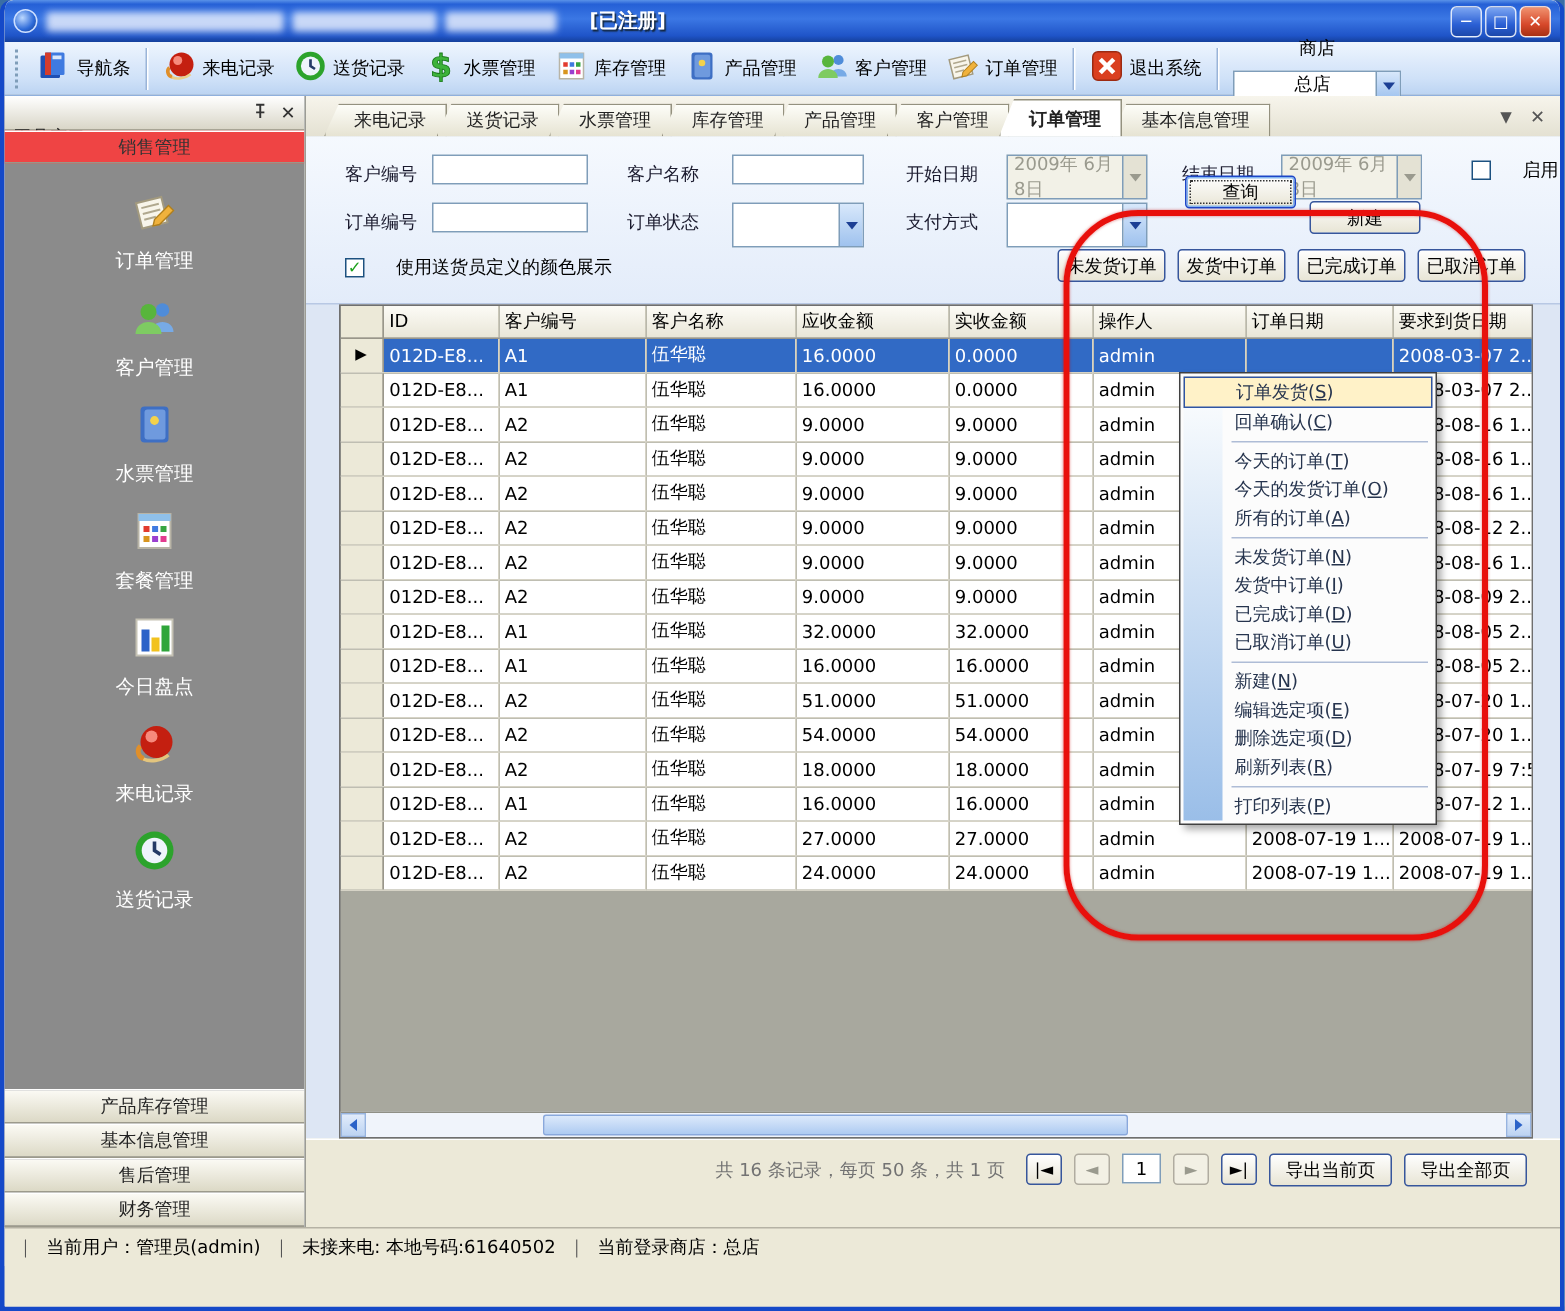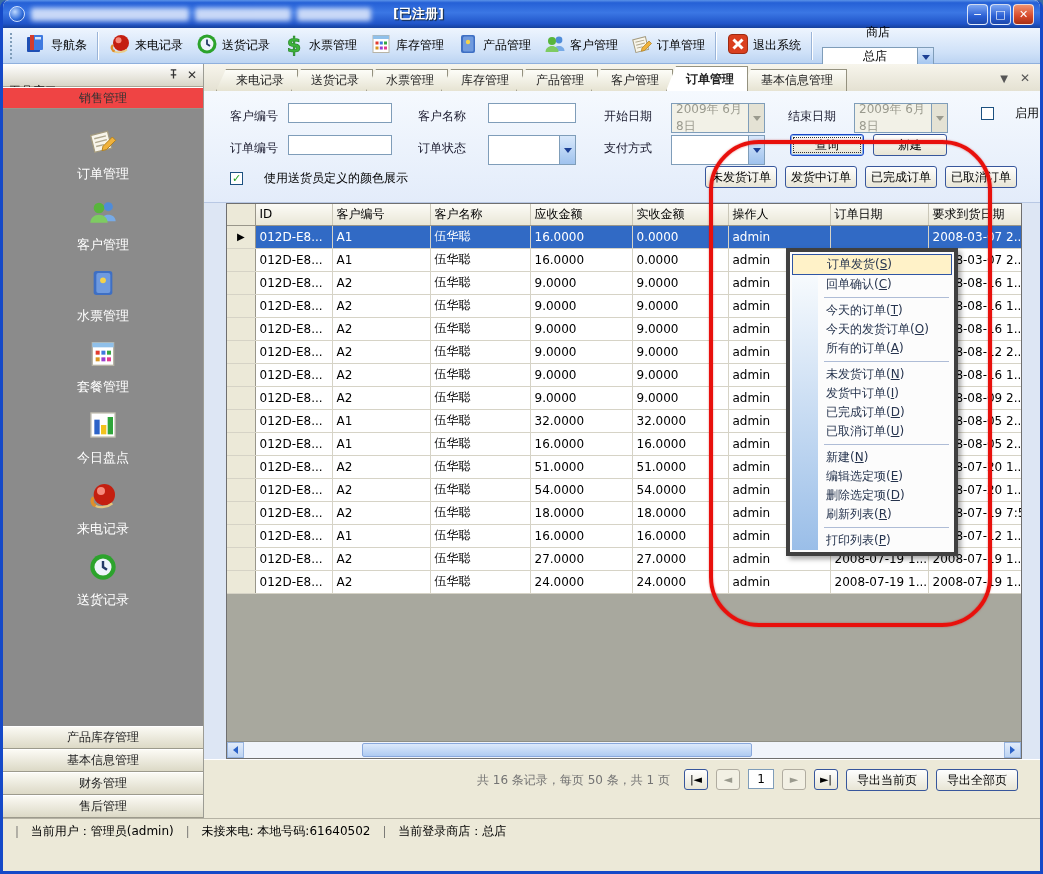--- a/index.html
+++ b/index.html
@@ -124,21 +124,21 @@
   .pg-page { width:26px; height:20px; border:1px solid #7f9db9; background:#fff; text-align:center; line-height:18px; }
   .pg-exp { padding:0 10px; }
 
   
   .statusbar { height:26px; background:#ece9d8; border-top:1px solid #b5b2a4; display:flex; align-items:center;
     padding:0 8px; gap:8px; white-space:nowrap; overflow:hidden; }
   .sb-sep { color:#555; }
 
   
   .ctxmenu { position:absolute; left:783px; top:248px; width:172px; background:#fcfcfc;
-    border:4px solid #404040; box-shadow:3px 3px 5px rgba(0,0,0,.35); padding:2px; z-index:50; }
+    border:1px solid #404040; box-shadow:3px 3px 5px rgba(0,0,0,.35); padding:2px; z-index:50; }
   .ctx-strip { position:absolute; left:2px; top:2px; bottom:2px; width:26px;
     background:linear-gradient(180deg,#feffff,#9abee8); }
   .m-item { position:relative; height:19px; line-height:19px; padding-left:34px; color:#26344e; white-space:nowrap; }
   .m-item u { text-decoration:underline; }
   .m-item.hl { height:21px; line-height:19px; margin:0 0 0 0; border:1px solid #2f55a4; background:#fff2c8; }
   .m-sep { height:1px; background:#aebcd6; margin:3px 3px 3px 32px; position:relative; }
 
   
   .annotation { position:absolute; left:706px; top:140px; width:283px; height:487px; border:4px solid #e8100c;
     border-radius:50px; z-index:60; pointer-events:none; box-shadow:0 0 2px rgba(200,0,0,.5), inset 0 0 2px rgba(200,0,0,.5); }
@@ -336,22 +336,22 @@
                 <circle cx="12" cy="12" r="9.5" fill="#2ca32c"></circle>
                 <circle cx="12" cy="12" r="6.4" fill="#eef4fb"></circle>
                 <path d="M12 7.5V12l3 2" stroke="#243a66" stroke-width="1.8" fill="none"></path>
               </svg></span>
             <span class="lbl">送货记录</span>
           </div>
         </div>
       <div class="side-groups">
           <div class="g">产品库存管理</div>
           <div class="g">基本信息管理</div>
+          <div class="g">售后管理</div>
           <div class="g">财务管理</div>
-          <div class="g">售后管理</div>
         </div>
     </div>
 
     <div class="content">
 
       <div class="tabbar">
         <div class="tabs" style="display:flex;align-items:flex-end">
             <div class="tab">来电记录</div>
             <div class="tab">送货记录</div>
             <div class="tab">水票管理</div>
@@ -400,21 +400,21 @@
               <span class="tri-dn"></span>
             </span>
         </div>
         <span class="abs f-label" style="left:400px;top:47px">支付方式</span>
         <div class="abs f-combo" style="left:467px;top:44px;width:94px">
           <span class="val"></span>
           <span class="combo-arrow">
               <span class="tri-dn"></span>
             </span>
         </div>
-        <div class="abs xp-btn focused" style="left:586px;top:43px;width:74px">查询</div>
+        <div class="abs xp-btn focused" style="left:586px;top:26px;width:74px">查询</div>
         <div class="abs xp-btn" style="left:669px;top:43px;width:74px">新建</div>
 
         <div class="abs chk" style="left:26px;top:79px">
           <span class="box">✓</span>
             <span>使用送货员定义的颜色展示</span>
         </div>
         <div class="abs status-btns" style="left:501px;top:75px">
             <div class="xp-btn">未发货订单</div>
             <div class="xp-btn">发货中订单</div>
             <div class="xp-btn">已完成订单</div>

